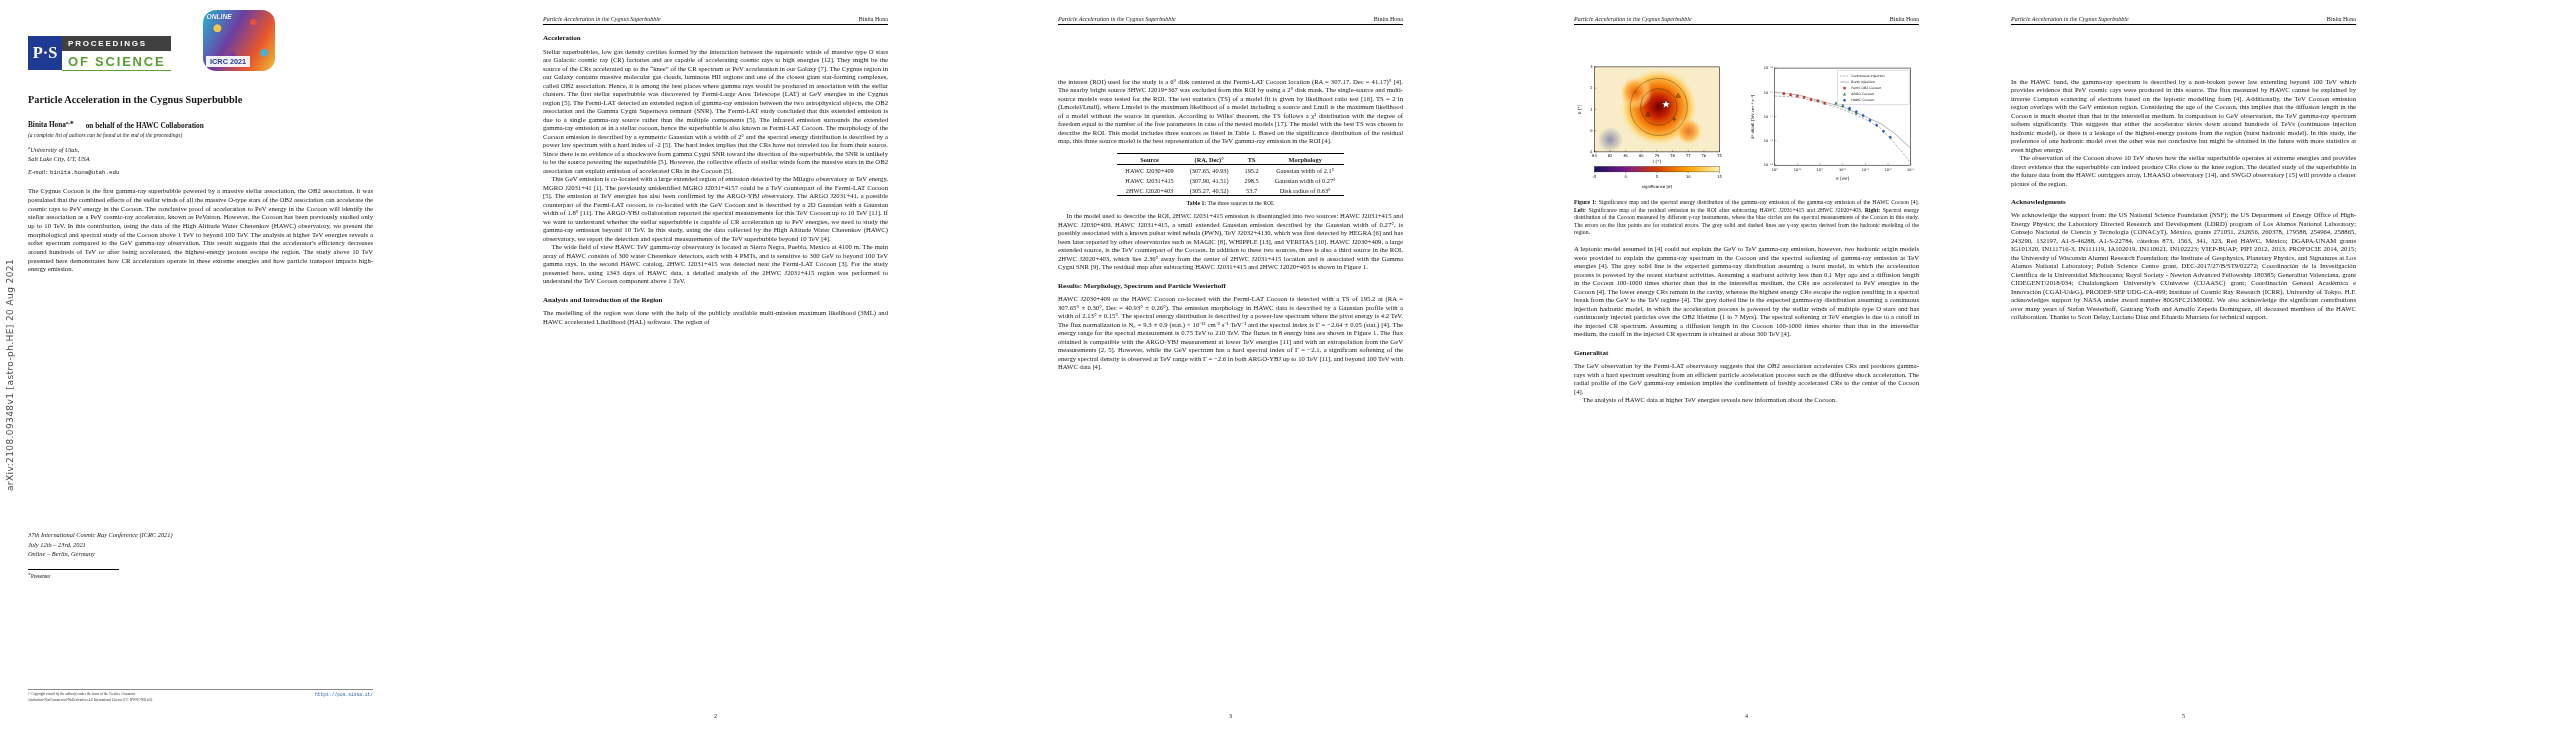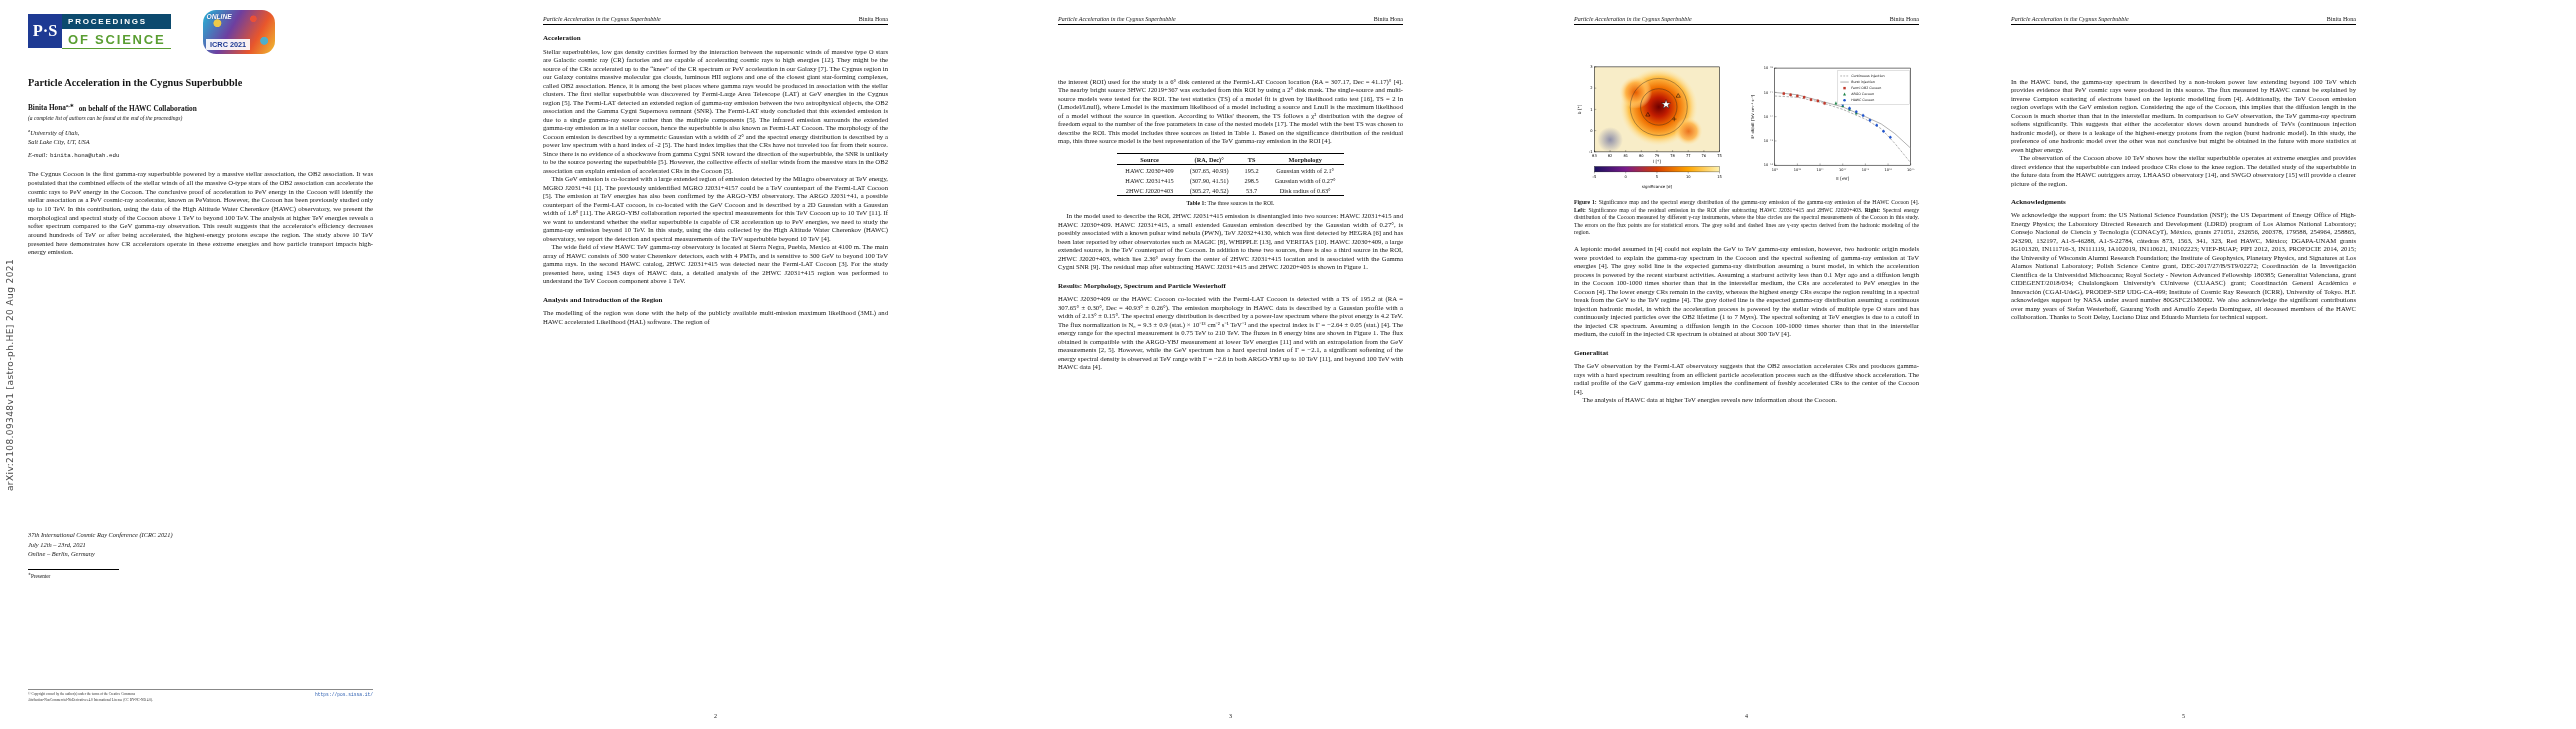--- a/index.html
+++ b/index.html
@@ -31,60 +31,60 @@
 
   
   .arxiv {
     position: absolute; left: -214px; top: 369px; width: 450px; height: 12px;
     transform: rotate(-90deg);
     text-align: center;
     font-family: "DejaVu Sans", sans-serif;
     font-size: 9px; letter-spacing: 0.4px; color: #4a4a4a;
     white-space: nowrap;
   }
-  .logo-row { display: flex; gap: 32px; align-items: center; padding-top: 9.7px; }
+  .logo-row { display: flex; gap: 32px; align-items: flex-end; padding-top: 9.7px; }
   .pos-logo { display: flex; align-items: stretch; }
   .pos-badge {
     width: 34px; height: 34px; background: #1e3a93; color: #fff;
     display: flex; align-items: center; justify-content: center;
     font-family: "Liberation Serif", serif; font-size: 16.4px; font-weight: bold;
   }
   .pos-words { display: flex; flex-direction: column; }
   .pos-proc {
-    background: #0c4a6e; color: #fff; font-family: "Liberation Sans", sans-serif;
+    background: #404040; color: #fff; font-family: "Liberation Sans", sans-serif;
     font-weight: bold; font-size: 8px; letter-spacing: 1.8px; padding: 3px 6px 2.4px 6px;
   }
   .pos-os {
     color: #5a9e32; font-family: "Liberation Sans", sans-serif; font-weight: bold;
     font-size: 13px; letter-spacing: 1.8px; padding: 3px 6px 1.2px 6px;
     border-bottom: 1.8px solid #5a9e32;
   }
   .icrc-banner {
-    position: relative; width: 72px; height: 44px; overflow: hidden;
+    position: relative; width: 72px; height: 61px; overflow: hidden;
     background:
       radial-gradient(circle at 20% 30%, rgba(255,210,60,.9) 0 3.6px, transparent 4.3px),
       radial-gradient(circle at 70% 20%, rgba(240,80,50,.9) 0 3px, transparent 3.6px),
       radial-gradient(circle at 85% 70%, rgba(60,180,220,.9) 0 3.6px, transparent 4.3px),
       radial-gradient(circle at 40% 75%, rgba(120,60,160,.9) 0 3.6px, transparent 4.3px),
       linear-gradient(120deg, #24b8d8 0%, #6d3fa0 40%, #e8562c 72%, #f0c030 100%);
     border-radius: 13px;
   }
   .icrc-online {
     position: absolute; left: 3px; top: 3px;
     font-family: "Liberation Sans", sans-serif; font-style: italic; font-weight: bold;
     font-size: 6.7px; color: #fff; text-shadow: 0 0 1.2px #1e3a93;
   }
   .icrc-chip {
     position: absolute; left: 3px; bottom: 3.6px; background: rgba(255,255,255,.92);
     color: #1e3a93; font-family: "Liberation Sans", sans-serif; font-weight: bold;
     font-size: 7.3px; padding: 1.2px 3.6px;
   }
   .title { font-size: 10.3px; font-weight: bold; margin-top: 23px; }
   .author { font-size: 7.3px; font-weight: bold; margin-top: 14.6px; }
-  .author .rest { margin-left: 3px; }
+  .author .rest { margin-left: 10px; }
   sup { font-size: 68%; vertical-align: super; }
   .author-note { font-size: 5.5px; font-style: italic; margin-top: 2.4px; }
   .affil { font-size: 6.4px; font-style: italic; margin-top: 7.3px; line-height: 1.35; }
   .email-line { font-size: 6.4px; margin-top: 4.3px; }
   .email-label { font-style: italic; }
   .email-val { font-family: "Liberation Mono", monospace; font-size: 5.8px; margin-left: 2.4px; color: #141414; text-decoration: none; }
   .abstract { margin-top: 11px; font-size: 6.7px; line-height: 1.3; text-align: justify; }
   .conf-block { position: absolute; top: 530px; font-style: italic; font-size: 6.4px; line-height: 1.5; }
   .fnrule { position: absolute; top: 569px; width: 91px; border-top: 0.4px solid #000; }
   .presenter { position: absolute; top: 572px; font-size: 5.2px; }

